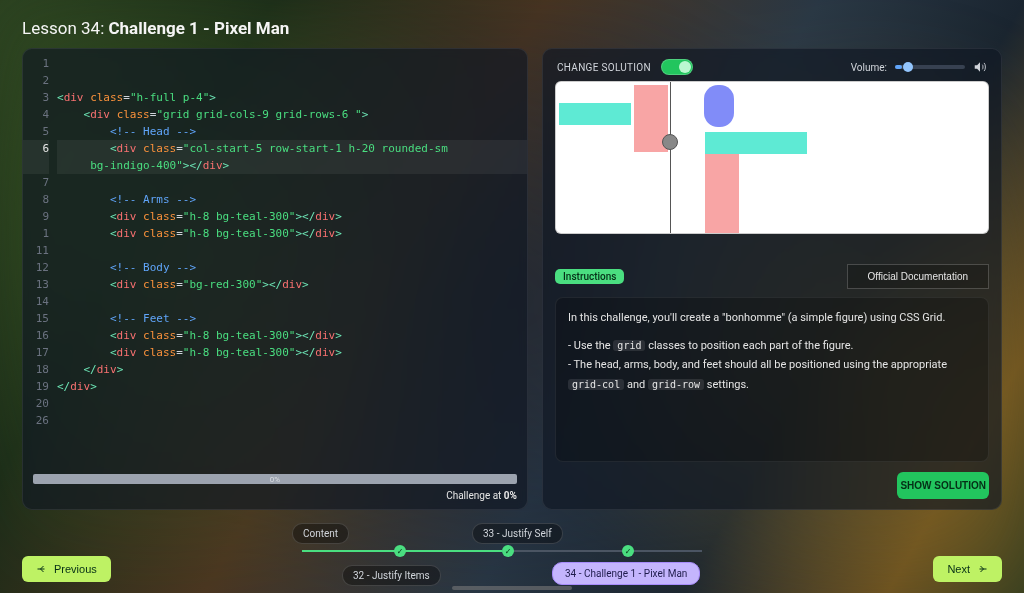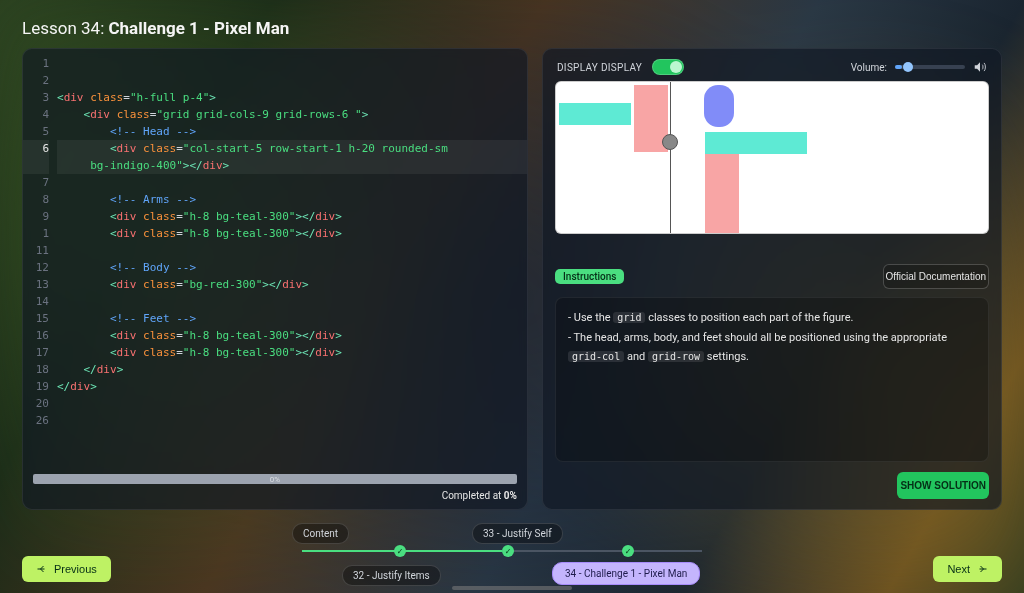--- a/index.html
+++ b/index.html
@@ -102,21 +102,21 @@
   position:absolute; left:106px; top:52px; width:16px; height:16px;
   border-radius:50%; background:#888; border:1px solid #555;
 }
 
 .inst-row { display:flex; justify-content:space-between; align-items:center; margin-top: 30px; }
 .badge {
   font-size: 10px; padding: 2px 8px 2px 8px; border-radius: 5px;
   background:#4ade80; color:#052e16; font-weight:500;
 }
 .doc-btn {
-  font-size: 10px; padding: 6px 2px; border-radius:6px;
+  font-size: 10px; padding: 6px 20px; border-radius:0;
   border:1px solid rgba(255,255,255,0.2); background: rgba(0,0,0,0.2);
   color:#e5e5e5; cursor:pointer;
 }
 
 .instructions {
   margin-top: 8px;
   background: rgba(0,0,0,0.25);
   border:1px solid rgba(255,255,255,0.07);
   border-radius: 8px;
   padding: 10px 12px;
@@ -234,30 +234,30 @@
             <div>20</div>
             <div>26</div>
           </div>
         <div class="code" id="code"><div class="row">&nbsp;</div><div class="row">&nbsp;</div><div class="row"><span class="tok-br">&lt;</span><span class="tok-tag">div</span> <span class="tok-attr">class</span>=<span class="tok-str">"h-full p-4"</span><span class="tok-br">&gt;</span></div><div class="row">    <span class="tok-br">&lt;</span><span class="tok-tag">div</span> <span class="tok-attr">class</span>=<span class="tok-str">"grid grid-cols-9 grid-rows-6 "</span><span class="tok-br">&gt;</span></div><div class="row">        <span class="tok-cmt">&lt;!-- Head --&gt;</span></div><div class="row active-row">        <span class="tok-br">&lt;</span><span class="tok-tag">div</span> <span class="tok-attr">class</span>=<span class="tok-str">"col-start-5 row-start-1 h-20 rounded-sm</span></div><div class="row active-row">     <span class="tok-str">bg-indigo-400"</span><span class="tok-br">&gt;&lt;/</span><span class="tok-tag">div</span><span class="tok-br">&gt;</span></div><div class="row">&nbsp;</div><div class="row">        <span class="tok-cmt">&lt;!-- Arms --&gt;</span></div><div class="row">        <span class="tok-br">&lt;</span><span class="tok-tag">div</span> <span class="tok-attr">class</span>=<span class="tok-str">"h-8 bg-teal-300"</span><span class="tok-br">&gt;&lt;/</span><span class="tok-tag">div</span><span class="tok-br">&gt;</span></div><div class="row">        <span class="tok-br">&lt;</span><span class="tok-tag">div</span> <span class="tok-attr">class</span>=<span class="tok-str">"h-8 bg-teal-300"</span><span class="tok-br">&gt;&lt;/</span><span class="tok-tag">div</span><span class="tok-br">&gt;</span></div><div class="row">&nbsp;</div><div class="row">        <span class="tok-cmt">&lt;!-- Body --&gt;</span></div><div class="row">        <span class="tok-br">&lt;</span><span class="tok-tag">div</span> <span class="tok-attr">class</span>=<span class="tok-str">"bg-red-300"</span><span class="tok-br">&gt;&lt;/</span><span class="tok-tag">div</span><span class="tok-br">&gt;</span></div><div class="row">&nbsp;</div><div class="row">        <span class="tok-cmt">&lt;!-- Feet --&gt;</span></div><div class="row">        <span class="tok-br">&lt;</span><span class="tok-tag">div</span> <span class="tok-attr">class</span>=<span class="tok-str">"h-8 bg-teal-300"</span><span class="tok-br">&gt;&lt;/</span><span class="tok-tag">div</span><span class="tok-br">&gt;</span></div><div class="row">        <span class="tok-br">&lt;</span><span class="tok-tag">div</span> <span class="tok-attr">class</span>=<span class="tok-str">"h-8 bg-teal-300"</span><span class="tok-br">&gt;&lt;/</span><span class="tok-tag">div</span><span class="tok-br">&gt;</span></div><div class="row">    <span class="tok-br">&lt;/</span><span class="tok-tag">div</span><span class="tok-br">&gt;</span></div><div class="row"><span class="tok-br">&lt;/</span><span class="tok-tag">div</span><span class="tok-br">&gt;</span></div><div class="row">&nbsp;</div><div class="row">&nbsp;</div></div>
       </div>
       <div class="progress-wrap">
         <div class="progress-bar">
           <span>0%</span>
         </div>
         <div class="completed-text">
-          <span>Completed at </span><b>0%</b>
+          <span>Challenge at </span><b>0%</b>
         </div>
       </div>
     </div>
 
     <div class="right-panel">
 
       <div class="rp-top">
         <div class="rp-left">
-          <span class="change-label">DISPLAY DISPLAY</span>
+          <span class="change-label">CHANGE SOLUTION</span>
           <div class="toggle">
               <div class="knob"></div>
             </div>
         </div>
         <div class="rp-right">
           <span class="vol-label">Volume:</span>
           <div class="slider">
             <div class="fill"></div>
               <div class="thumb"></div>
           </div>
@@ -277,20 +277,21 @@
         <div class="vline"></div>
         <div class="handle"></div>
       </div>
 
       <div class="inst-row">
         <span class="badge">Instructions</span>
         <button class="doc-btn">Official Documentation</button>
       </div>
 
       <div class="instructions">
+        <p>In this challenge, you'll create a "bonhomme" (a simple figure) using CSS Grid.</p>
         <p>
           <span>- Use the </span><span class="code-pill">grid</span><span> classes to position each part of the figure.</span><br>
           <span>- The head, arms, body, and feet should all be positioned using the appropriate </span><span class="code-pill">grid-col</span><span> and </span><span class="code-pill">grid-row</span><span> settings.</span>
         </p>
       </div>
 
       <div class="sol-wrap">
         <button class="show-sol">SHOW SOLUTION</button>
       </div>
 

